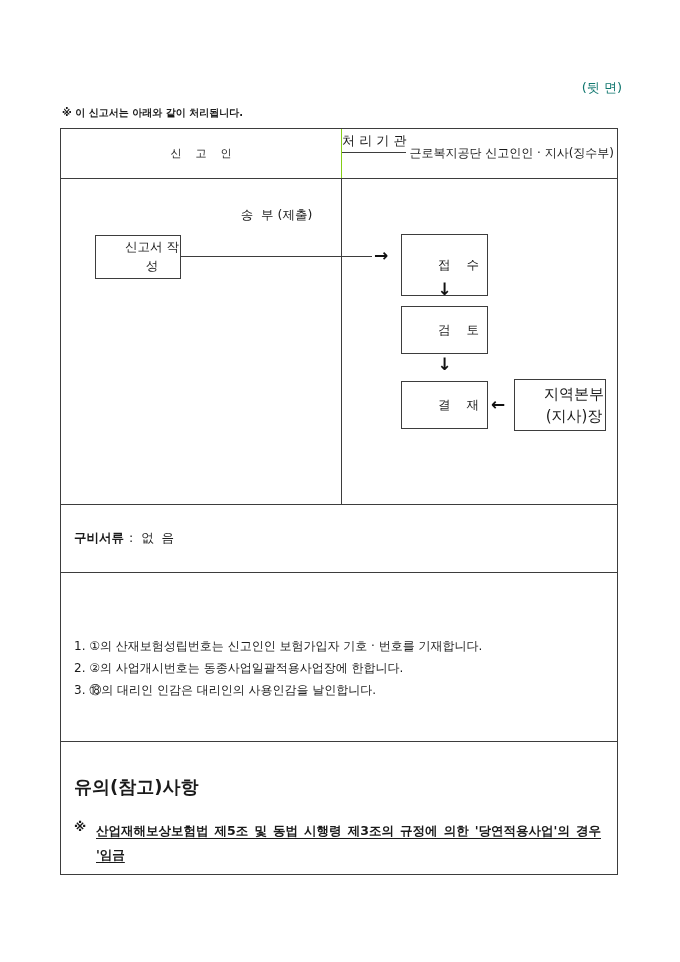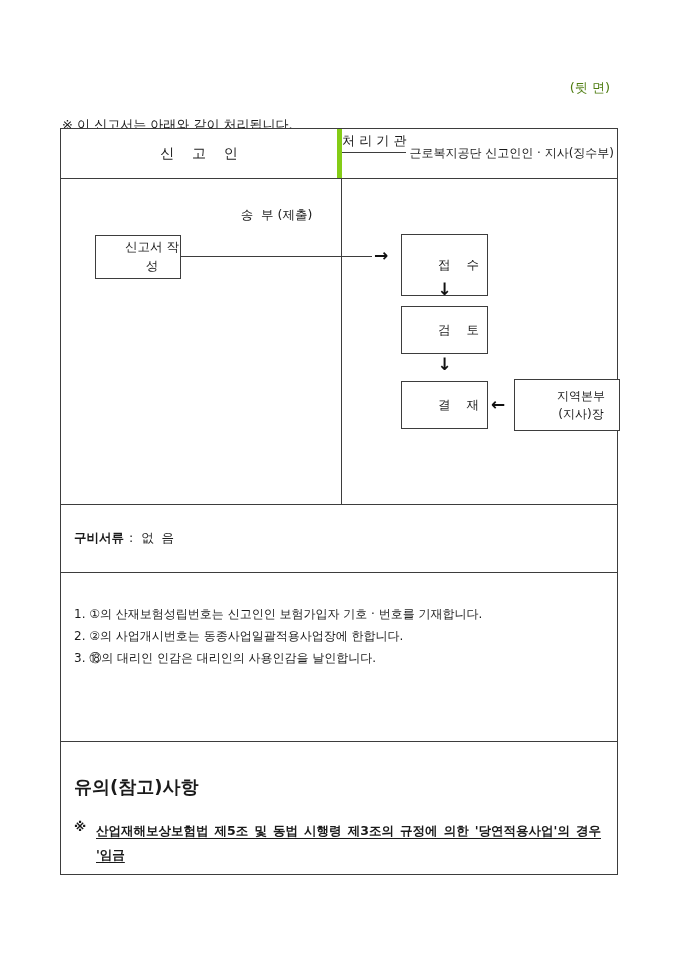--- a/index.html
+++ b/index.html
@@ -7,44 +7,45 @@
   body {
     width: 680px; height: 962px;
     font-family: "DejaVu Sans", "Liberation Sans", sans-serif;
     color: #1a1a1a;
     position: relative;
   }
   .page { position: absolute; left: 0; top: 0; width: 680px; height: 962px; background: #fff; }
   .pre { white-space: pre; }
 
   .corner-label {
-    position: absolute; top: 79px; right: 70px;
-    font-size: 13px; color: #4d7c0f;
+    position: absolute; top: 79px; right: 58px;
+    font-size: 13px; color: #0f766e;
   }
   .intro-note {
-    position: absolute; top: 116px; left: 62px;
-    font-size: 13px;
+    position: absolute; top: 106px; left: 62px;
+    font-size: 10px;
+    font-weight: bold;
   }
 
   .form-table {
     position: absolute; left: 60px; top: 128px;
     width: 558px; height: 747px;
     border: 1.5px solid #3d3d3d;
     background: #fff;
   }
 
   .row { border-top: 1px solid #3d3d3d; }
   .row:first-child { border-top: none; }
 
   
   .header-row { display: flex; height: 49px; }
   .hdr-left {
-    width: 281px; border-right: 5px solid #84cc16;
+    width: 281px; border-right: 1px solid #84cc16;
     display: flex; align-items: center; justify-content: center;
-    font-size: 14px;
+    font-size: 11px;
   }
   .hdr-right { flex: 1; display: flex; flex-direction: row; }
   .hdr-agency {
     height: 24px; border-bottom: 1px solid #3d3d3d;
     display: flex; align-items: center; justify-content: center;
     font-size: 13px;
   }
   .hdr-agency-sub {
     flex: 1; display: flex; align-items: center; justify-content: center;
     font-size: 12px;
@@ -58,21 +59,21 @@
   }
   .flow-box {
     position: absolute; border: 1.5px solid #3d3d3d; background: #fff;
     display: flex; align-items: center; justify-content: center;
     font-size: 12.5px; text-align: center; line-height: 1.5; padding-left: 28px;
   }
   .box-prepare { left: 34px; top: 56px; width: 86px; height: 44px; }
   .box-receive { left: 340px; top: 55px; width: 87px; height: 62px; }
   .box-review  { left: 340px; top: 127px; width: 87px; height: 48px; }
   .box-approve { left: 340px; top: 202px; width: 87px; height: 48px; }
-  .box-head    { left: 453px; top: 200px; width: 106px; height: 52px; font-size: 12px; }
+  .box-head    { left: 453px; top: 200px; width: 92px; height: 52px; font-size: 15px; }
   .send-line {
     position: absolute; left: 120px; top: 77px; width: 191px; height: 1px;
     background: #3d3d3d;
   }
   .send-label {
     position: absolute; left: 120px; top: 28px; width: 191px;
     text-align: center; font-size: 12.5px;
   }
   .arrow { position: absolute; font-size: 17px; font-weight: bold; color: #111; }
   .arrow-right { left: 313px; top: 66px; }
@@ -84,21 +85,21 @@
   .docs-row {
     height: 68px; display: flex; align-items: center;
     padding-left: 13px; font-size: 12.5px;
   }
   .docs-label { font-weight: bold; }
   .docs-value { margin-left: 5px; }
 
   
   .instr-row { height: 169px; padding: 30px 14px 0 13px; }
   .instr-title { font-weight: bold; font-size: 12.5px; }
-  .instr-items { }
+  .instr-items { margin-top: 32px; }
   .instr-item { font-size: 12px; line-height: 22px; }
 
   
   .notes-row { height: 135px; padding: 33px 16px 0 13px; }
   .notes-title { font-weight: bold; font-size: 18px; }
   .notes-body { margin-top: 20px; display: flex; font-size: 12.5px; font-weight: bold; }
   .notes-marker { width: 22px; flex: none; }
   .notes-lines { flex: 1; line-height: 24px; }
   .notes-line { text-decoration: underline; text-underline-offset: 3px; }
   .notes-line-1 { text-align: justify; text-align-last: justify; }

